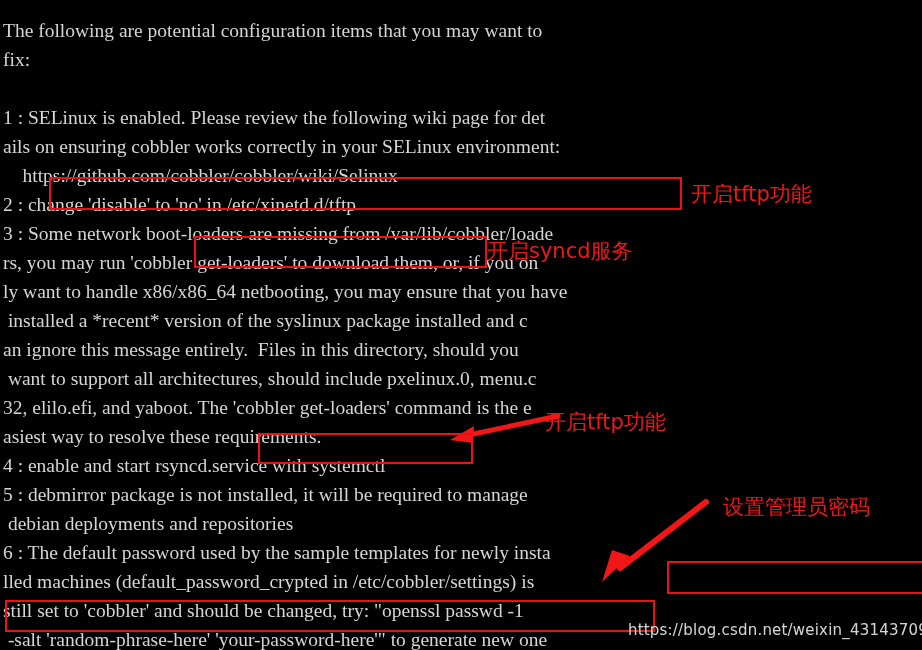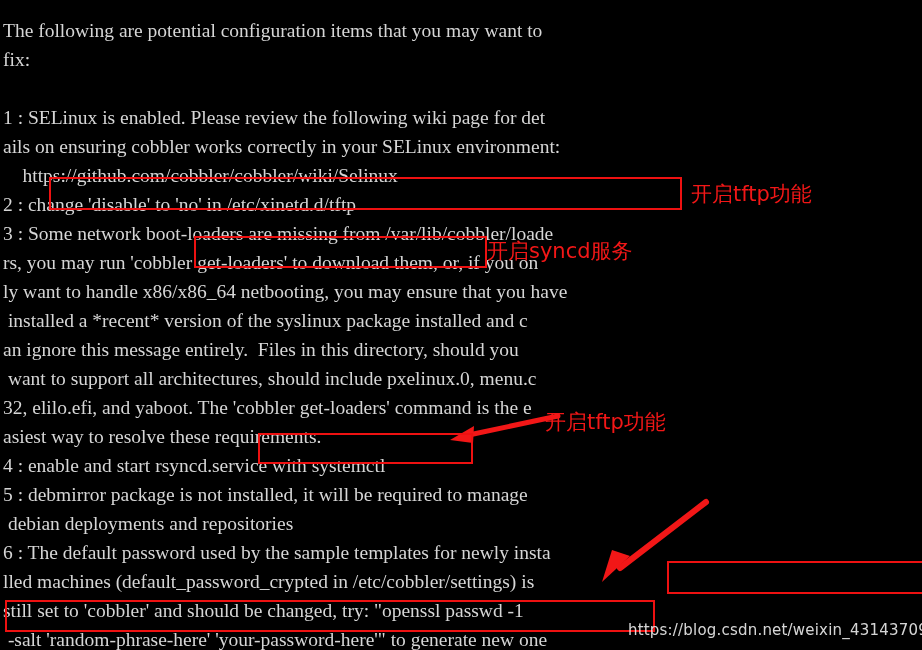--- a/index.html
+++ b/index.html
@@ -107,20 +107,21 @@
 
     <div class="anno-text" style="left:545px; top:398px;">开启tftp功能</div>
 
     <svg class="anno-arrow" style="left:440px; top:398px;" width="130" height="40" viewBox="0 0 130 40">
       <line x1="118" y1="6" x2="24" y2="26" stroke="#f21717" stroke-width="5" stroke-linecap="round"></line>
       <polygon points="10,30 34,16 33,33" fill="#f21717"></polygon>
     </svg>
 
     <div class="anno-box" style="left:258px; top:421px; width:215px; height:31px;"></div>
 
+    <div class="anno-text" style="left:723px; top:483px;">设置管理员密码</div>
 
     <svg class="anno-arrow" style="left:590px; top:484px;" width="130" height="92" viewBox="0 0 130 92">
       <line x1="116" y1="6" x2="30" y2="72" stroke="#f21717" stroke-width="6" stroke-linecap="round"></line>
       <polygon points="12,86 40,60 22,54" fill="#f21717"></polygon>
     </svg>
 
     <div class="anno-box" style="left:667px; top:549px; width:262px; height:33px;"></div>
 
     <div class="anno-box" style="left:5px; top:588px; width:650px; height:32px;"></div>
 

